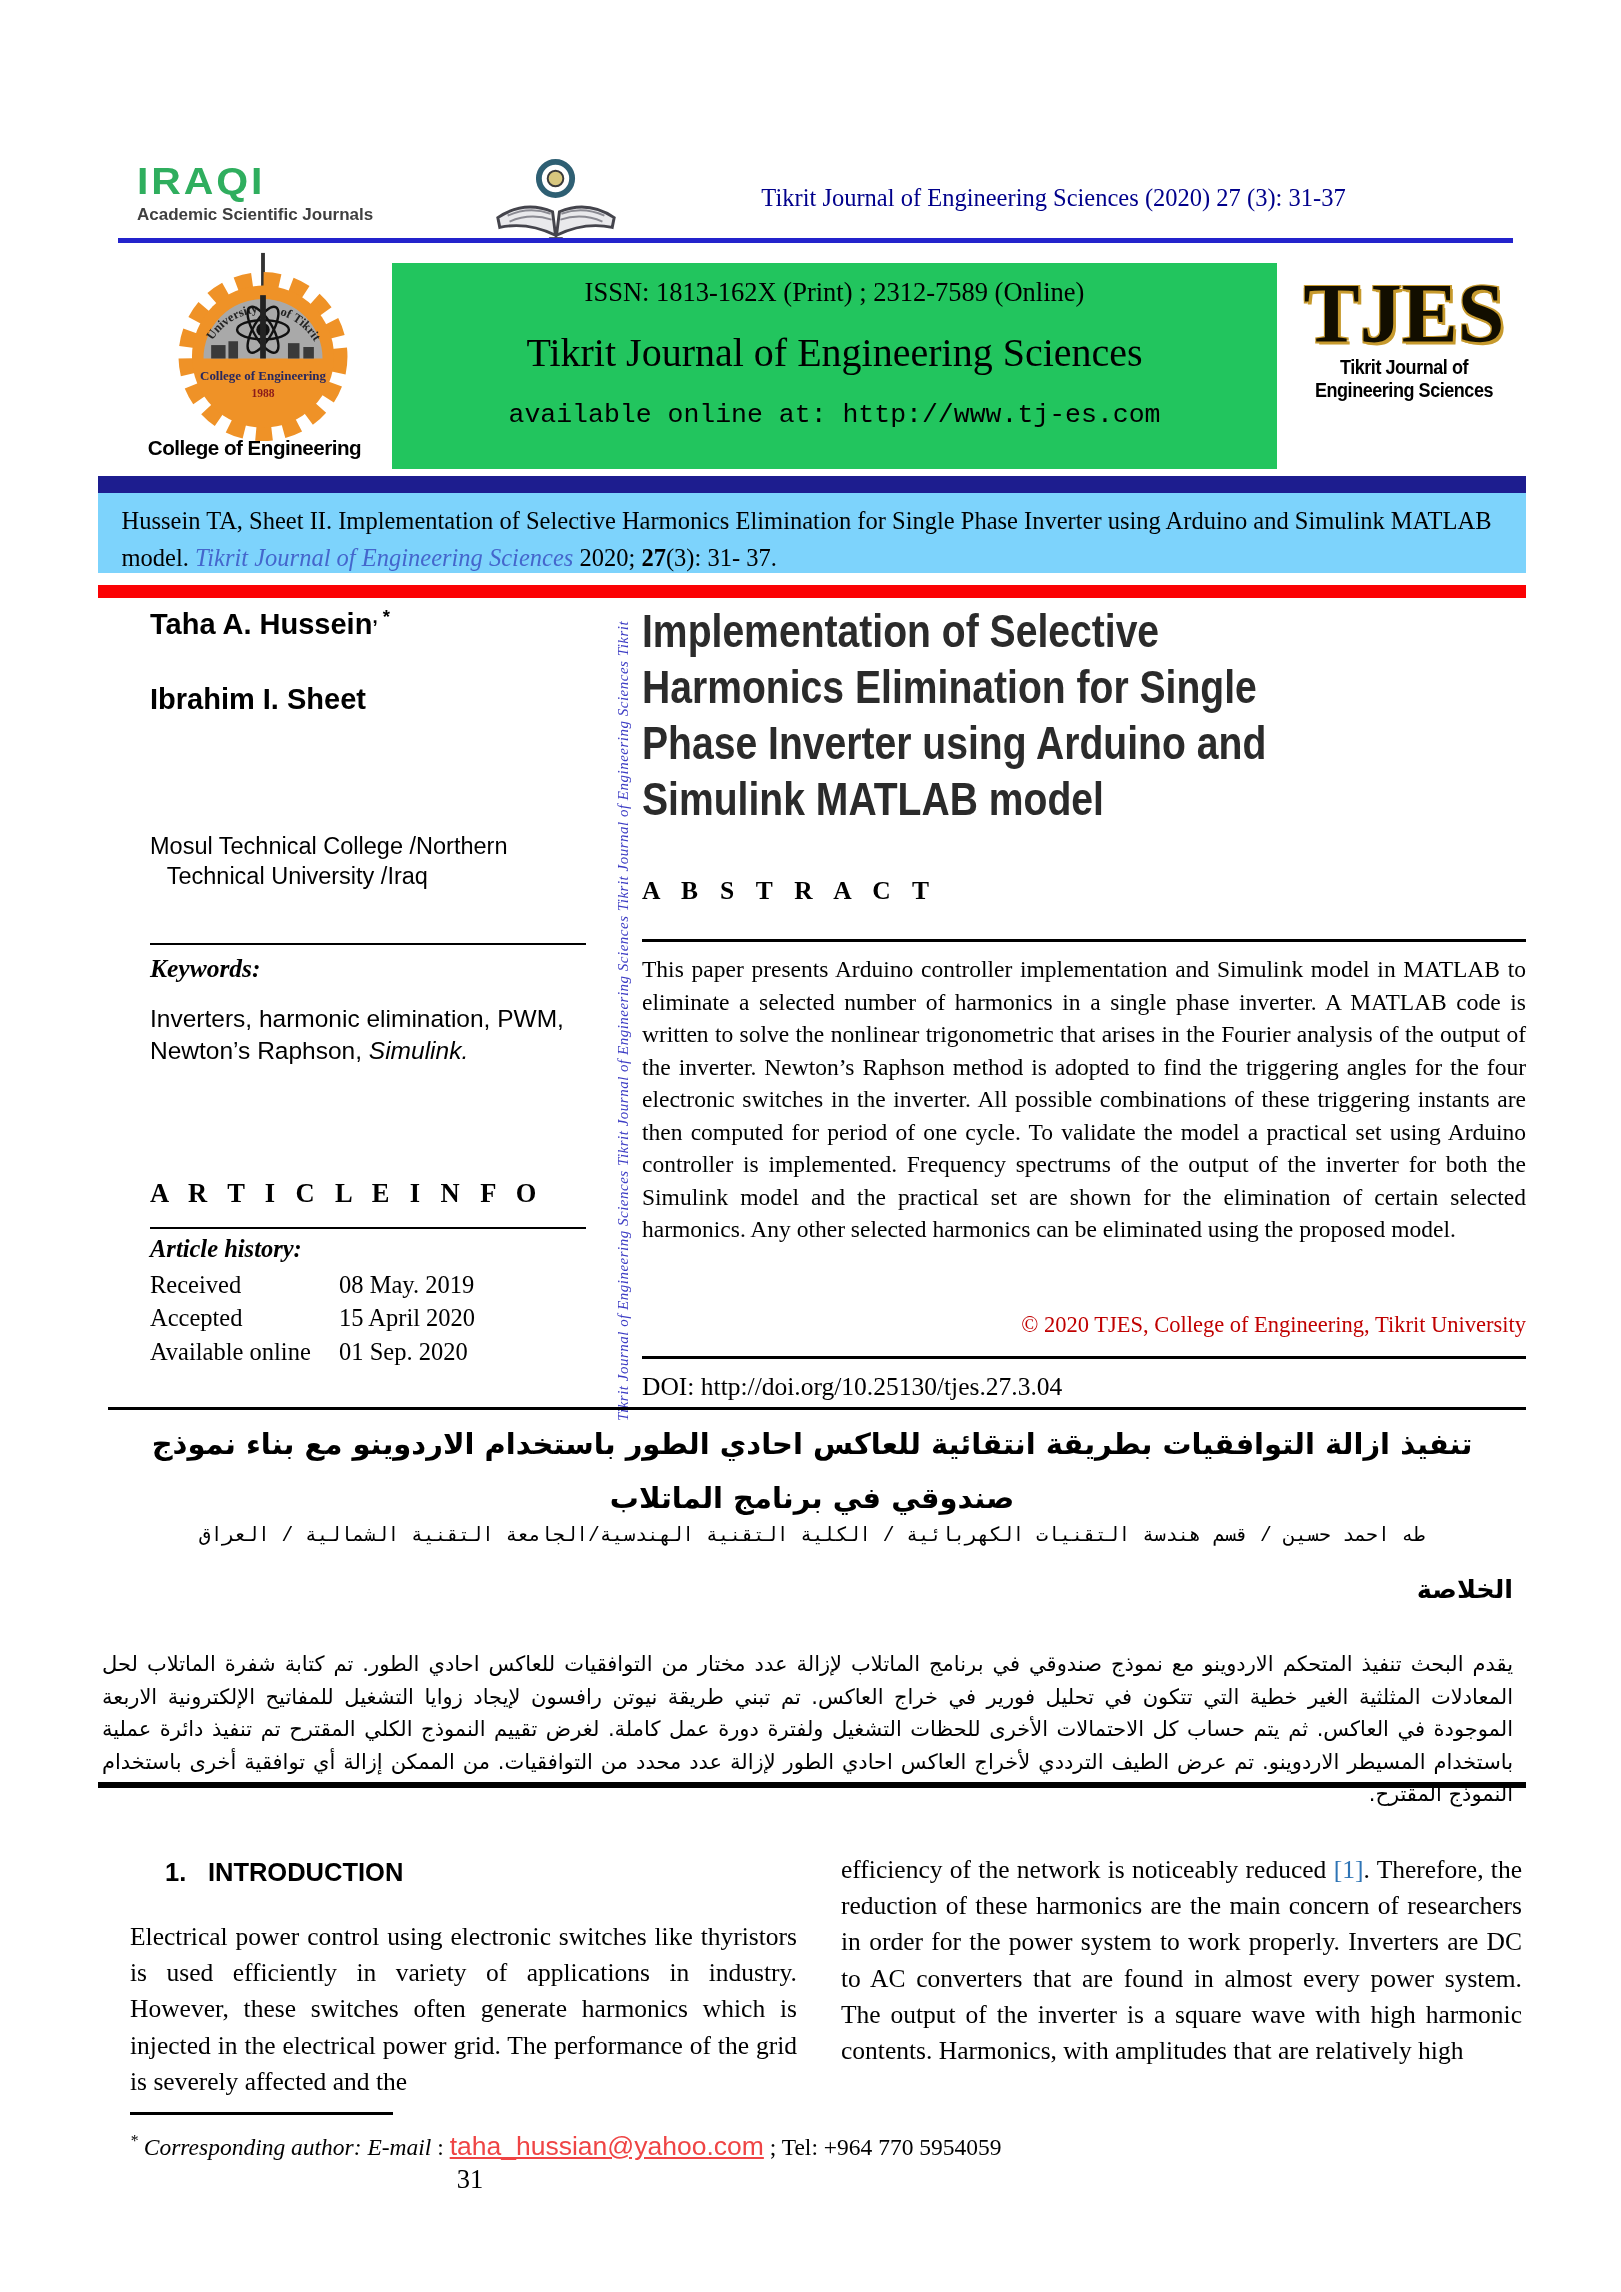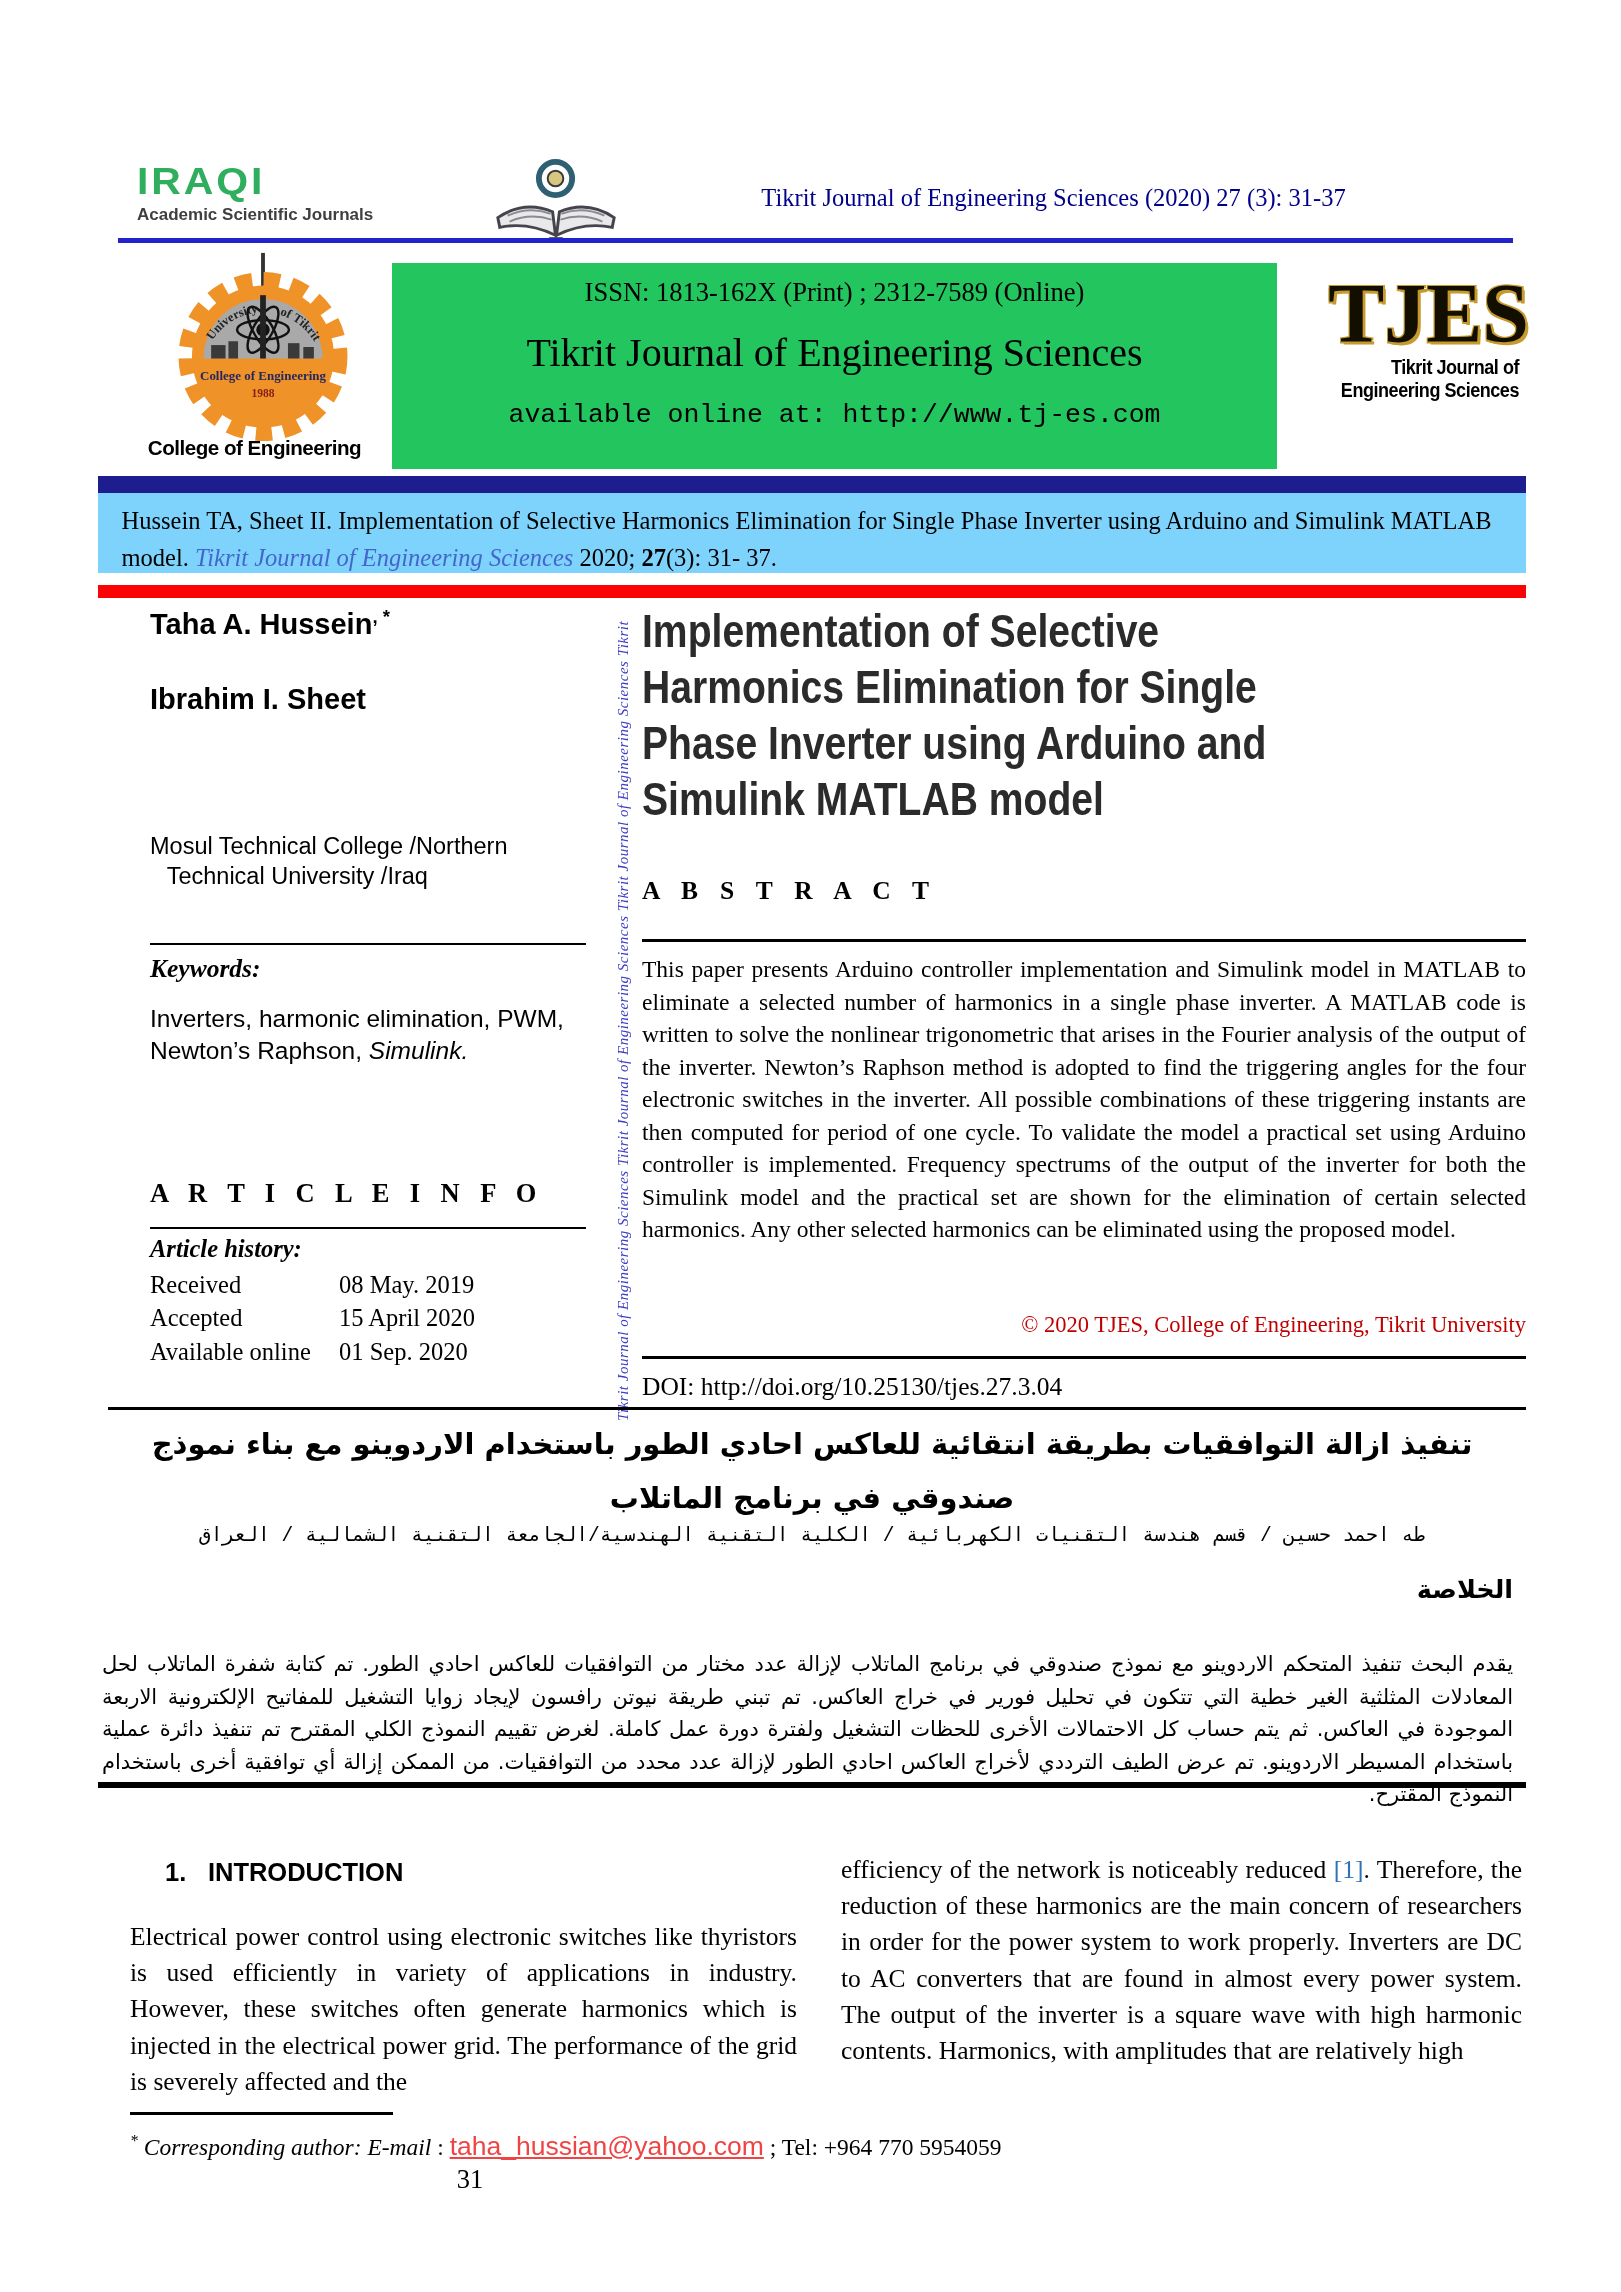--- a/index.html
+++ b/index.html
@@ -21,21 +21,21 @@
 
   
   .college-logo { position:absolute; left:167px; top:251px; width:192px; height:192px; }
   .college-caption { position:absolute; left:132px; top:436px; width:245px; text-align:center;
     font-family:"Liberation Sans", sans-serif; font-weight:800; font-size:20.6px; letter-spacing:-0.5px; }
   .banner-box { position:absolute; left:392px; top:263px; width:885px; height:206px;
     background:#22c55e; text-align:center; }
   .banner-issn { margin-top:13.7px; font-size:26.5px; }
   .banner-title { margin-top:21.6px; font-size:40px; }
   .banner-avail { margin-top:23.5px; font-size:26.5px;font-family:Liberation Mono, monospace; }
-  .tjes-logo { position:absolute; left:1279px; top:272px; width:250px; text-align:right; }
+  .tjes-logo { position:absolute; left:1279px; top:272px; width:250px; text-align:center; }
   .tjes-acronym { font-family:"Liberation Serif", serif; font-weight:700; font-size:84px; line-height:1;
     color:#120e00; text-shadow:2.9px 2.9px 0 #c79a2d, -1px -1px 0 #c79a2d, 2px -1px 0 #c79a2d, -1px 2px 0 #c79a2d; }
   .tjes-cap { font-family:"Liberation Sans", sans-serif; font-weight:800; font-size:19.6px; line-height:1.15;
     letter-spacing:-0.5px; transform:scaleX(0.92); transform-origin:50% 0; }
 
   .navy-bar { position:absolute; left:98px; top:476px; width:1428px; height:16.7px; background:#1d1d8f; }
   .citation { position:absolute; left:98px; top:493px; width:1428px; height:80px; background:#7dd3fc;
     font-size:24.5px; line-height:1.5; padding:9.8px 29px 0 23.5px; }
   .citation .jname { color:#4466cc; font-style:italic; }
   .citation .vol { font-weight:700; }

